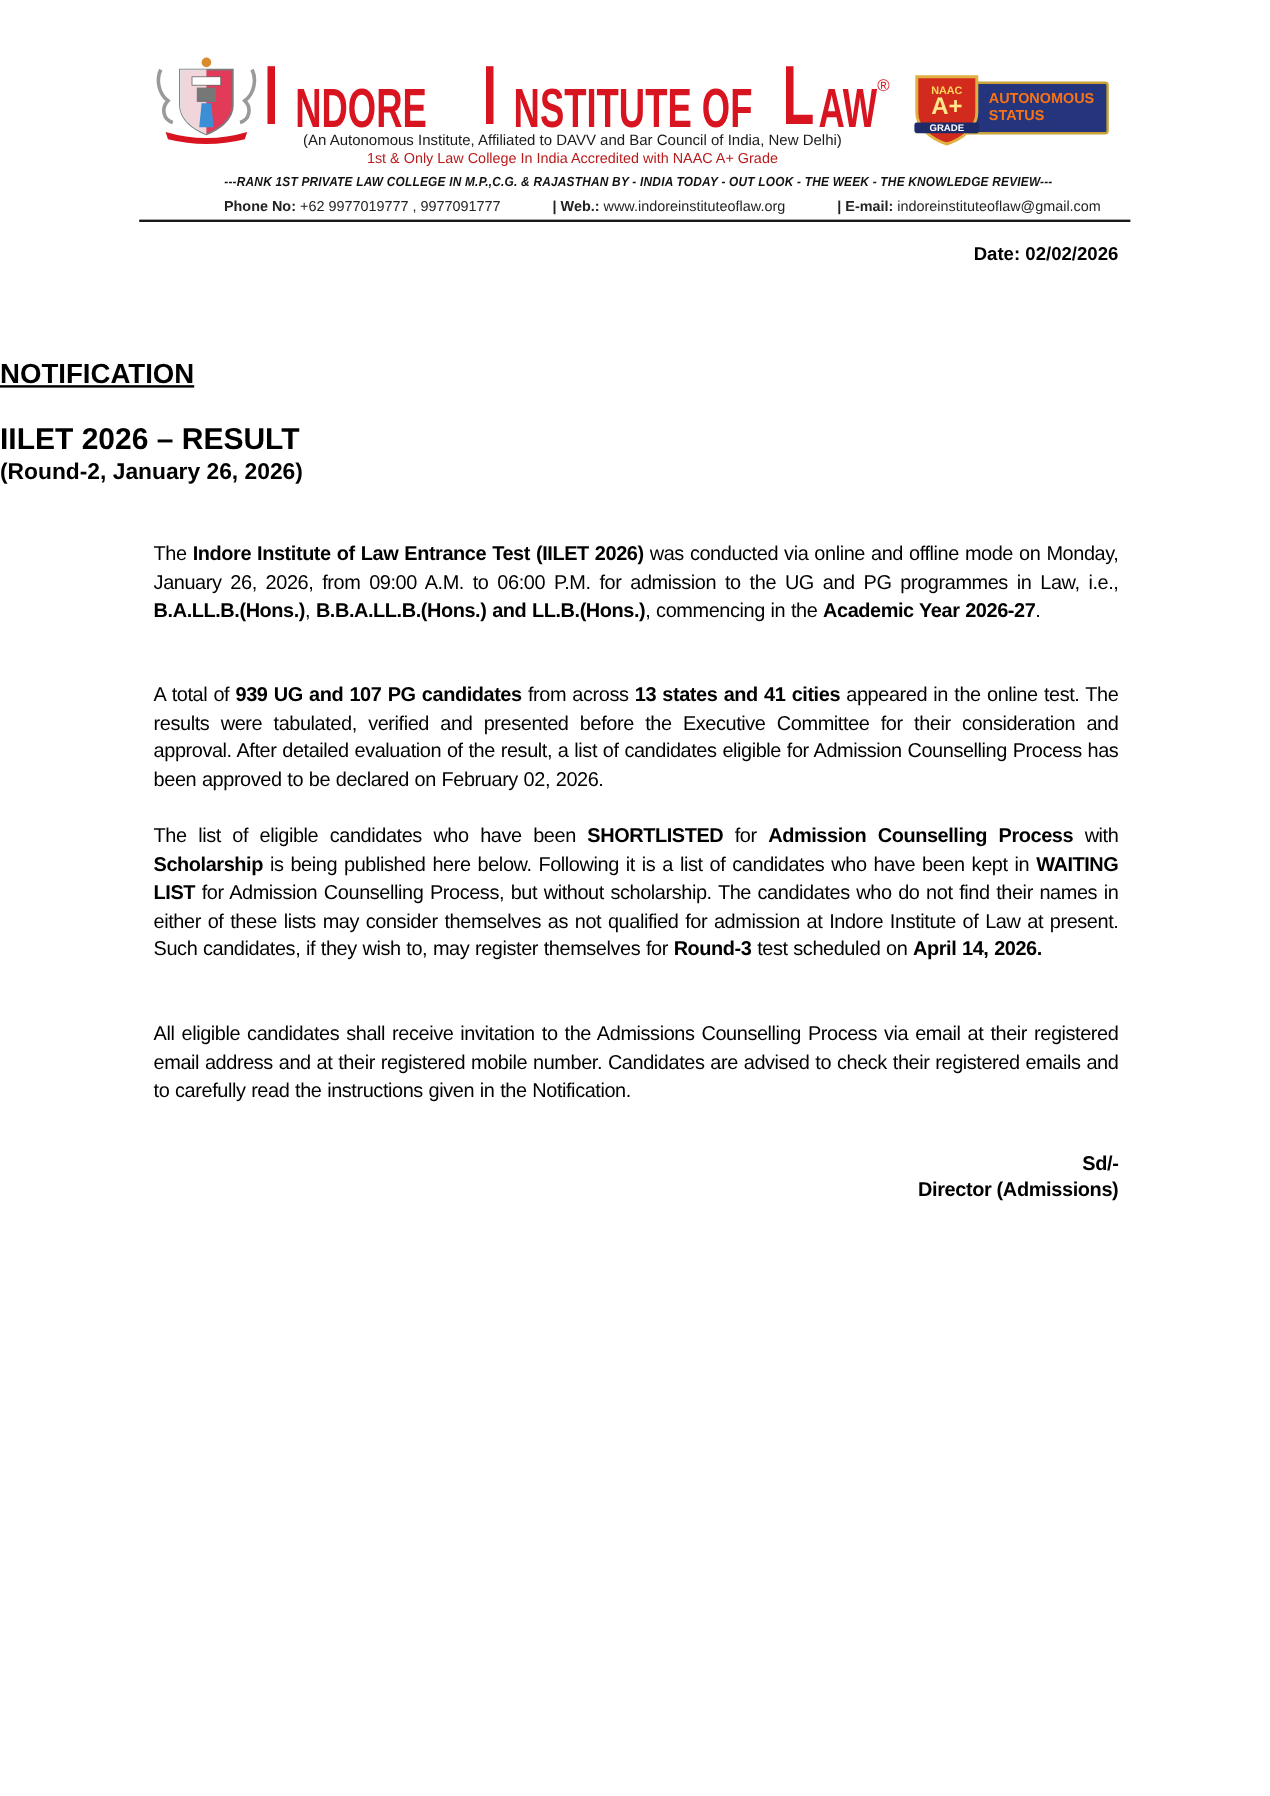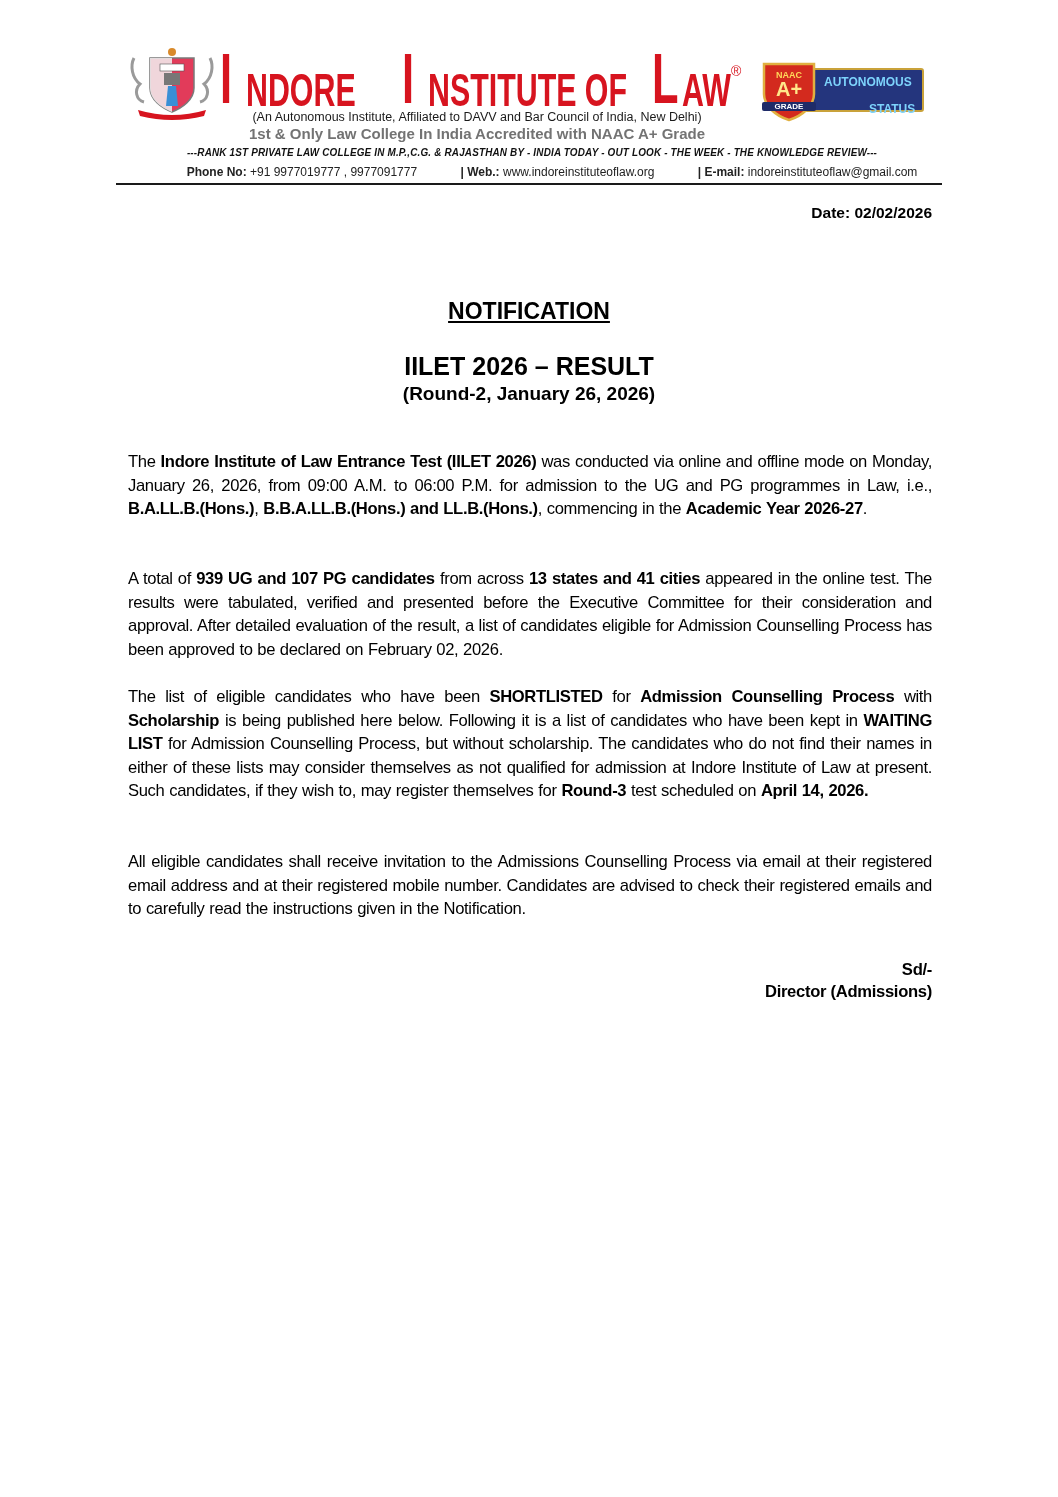--- a/index.html
+++ b/index.html
@@ -6,38 +6,38 @@
   body { width: 1058px; height: 1497px; position: relative; overflow: hidden; color: #000; font-family: "Liberation Sans", sans-serif; }
 
   
   .logo { position: absolute; left: 128px; top: 44px; width: 88px; height: 76px; }
   .brand-line { position: absolute; left: 220px; top: 40px; height: 70px; display: flex; align-items: flex-end; }
   .brand-word { display: flex; align-items: flex-end; color: #d7141f; font-weight: bold; margin-right: 14px; }
   .brand-word .cap { font-size: 70px; line-height: 62px; letter-spacing: -2px; transform: scaleX(0.62); transform-origin: left bottom; display:inline-block; width: 26px; }
   .brand-word .rest { font-size: 46px; line-height: 40px; transform: scaleX(0.66); transform-origin: left bottom; display:inline-block; }
   .reg { position: absolute; left: 731px; top: 63px; font-size: 14px; color: #d7141f; }
   .subline1 { position: absolute; left: 222px; top: 110px; width: 510px; text-align: center; font-size: 12.5px; font-weight: normal; color: #1a1a1a; }
-  .subline2 { position: absolute; left: 222px; top: 125px; width: 510px; text-align: center; font-size: 15px; font-weight: bold; color: #737373; }
+  .subline2 { position: absolute; left: 222px; top: 125px; width: 510px; text-align: center; font-size: 12px; font-weight: normal; color: #b91c1c; }
 
   .badge { position: absolute; left: 758px; top: 60px; width: 170px; height: 62px; }
   .badge-shield { position: absolute; left: 0; top: 0; width: 62px; height: 62px; }
   .badge-bar { position: absolute; left: 46px; top: 8px; width: 116px; height: 40px; background: #24357d; border: 2px solid #c9a23a; border-radius: 3px; }
-  .badge-bar span { position: absolute; left: 18px; color: #7dd3fc; font-weight: bold; font-size: 12px; line-height: 14px; }
+  .badge-bar span { position: absolute; left: 18px; color: #f97316; font-weight: bold; font-size: 12px; line-height: 14px; }
   .badge-naac { position: absolute; left: 0; top: 10px; width: 62px; text-align:center; font-size: 9px; font-weight: bold; color: #ffd85a; }
   .badge-aplus { position: absolute; left: 0; top: 18px; width: 62px; text-align:center; font-size: 20px; font-weight: bold; color: #ffe88a; }
   .badge-grade { position: absolute; left: 4px; top: 42px; width: 54px; text-align:center; font-size: 8px; font-weight: bold; color: #ffffff; background: #1f2b68; border-radius: 2px; }
 
   .rankline { position: absolute; left: 122px; top: 146px; width: 820px; text-align: center; font-size: 11px; font-weight: bold; font-style: italic; letter-spacing: 0.2px; transform: scaleX(0.9); transform-origin: center; color: #111; }
   .contactline { position: absolute; left: 122px; top: 165px; width: 820px; text-align: center; font-size: 12px; color: #222; }
   .contactline b { font-weight: bold; margin-left: 40px; }
   .rule { position: absolute; left: 116px; top: 183px; width: 826px; height: 2px; background: #1a1a1a; }
 
   
   .date { position: absolute; right: 126px; top: 204px; font-size: 15.5px; font-weight: bold; }
-  .title { position: absolute; left: 0; width: 1058px; text-align: center; font-weight: bold; }
+  .title { position: absolute; left: 0; width: 1058px; font-weight: bold; }
   .t1 { top: 298px; font-size: 23px; text-decoration: underline; }
   .t2 { top: 352px; font-size: 25px; }
   .t3 { top: 383px; font-size: 19px; }
 
   .para { position: absolute; left: 128px; width: 804px; font-size: 16.6px; line-height: 23.5px; text-align: justify;
           font-family: "Liberation Sans", sans-serif; letter-spacing: -0.35px; word-spacing: 0.5px; }
   .para b { font-weight: bold; }
   .p1 { top: 450px; }
   .p2 { top: 567px; }
   .p3 { top: 685px; }
@@ -78,33 +78,33 @@
       <span class="rest">AW</span>
   </div>
 </div>
 <span class="reg">®</span>
 <div class="subline1">(An Autonomous Institute, Affiliated to DAVV and Bar Council of India, New Delhi)</div>
 <div class="subline2">1st &amp; Only Law College In India Accredited with NAAC A+ Grade</div>
 
 <div class="badge">
   <div class="badge-bar">
     <span style="top:5px;">AUTONOMOUS</span>
-    <span style="top:32px;margin-left:45px;">STATUS</span>
+    <span style="top:19px;">STATUS</span>
   </div>
   <svg class="badge-shield" viewBox="0 0 62 62">
     <path d="M6 4 L56 4 L56 34 C56 46 44 56 31 60 C18 56 6 46 6 34 Z" fill="#d32a1e" stroke="#e0b040" stroke-width="2.5"></path>
   </svg>
   <div class="badge-naac">NAAC</div>
   <div class="badge-aplus">A+</div>
   <div class="badge-grade">GRADE</div>
 </div>
 
 <div class="rankline">---RANK  1ST PRIVATE LAW COLLEGE IN M.P.,C.G. &amp; RAJASTHAN BY - INDIA TODAY - OUT LOOK - THE WEEK - THE KNOWLEDGE REVIEW---</div>
 <div class="contactline">
-  <b>Phone No:</b><span> +91 9977019777 , 9977091777 </span><b>| Web.:</b><span> www.indoreinstituteoflaw.org </span><b>| E-mail:</b><span> indoreinstituteoflaw@gmail.com</span>
+  <b>Phone No:</b><span> +62 9977019777 , 9977091777 </span><b>| Web.:</b><span> www.indoreinstituteoflaw.org </span><b>| E-mail:</b><span> indoreinstituteoflaw@gmail.com</span>
 </div>
 <div class="rule"></div>
 
 <div class="date">Date: 02/02/2026</div>
 <div class="title t1">NOTIFICATION</div>
 <div class="title t2">IILET 2026 – RESULT</div>
 <div class="title t3">(Round-2, January 26, 2026)</div>
 
 <div class="para p1"><span>The </span><b>Indore Institute of Law Entrance Test (IILET 2026)</b><span> was conducted via online and offline mode on Monday, January 26, 2026, from 09:00 A.M. to 06:00 P.M. for admission to the UG and PG programmes in Law, i.e., </span><b>B.A.LL.B.(Hons.)</b><span>, </span><b>B.B.A.LL.B.(Hons.) and LL.B.(Hons.)</b><span>, commencing in the </span><b>Academic Year 2026-27</b><span>.</span></div>
 <div class="para p2"><span>A total of </span><b>939 UG and 107 PG candidates</b><span> from across </span><b>13 states and 41 cities</b><span> appeared in the online test. The results were tabulated, verified and presented before the Executive Committee for their consideration and approval. After detailed evaluation of the result, a list of candidates eligible for Admission Counselling Process has been approved to be declared on February 02, 2026.</span></div>

